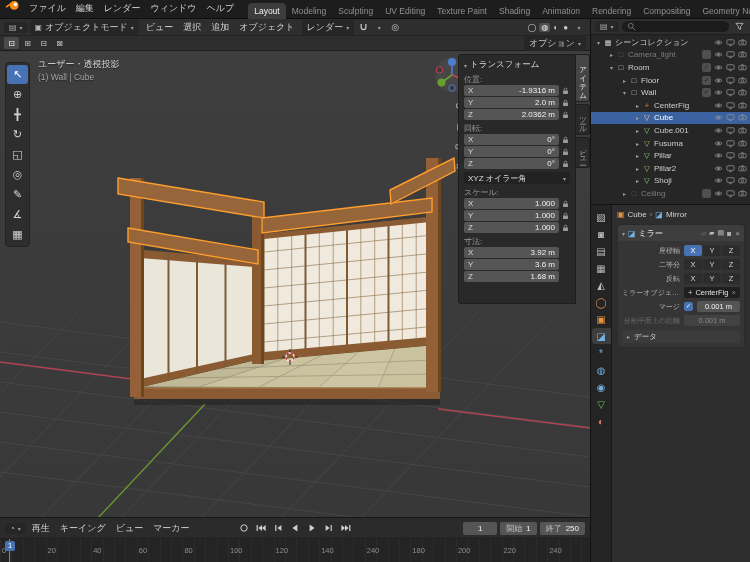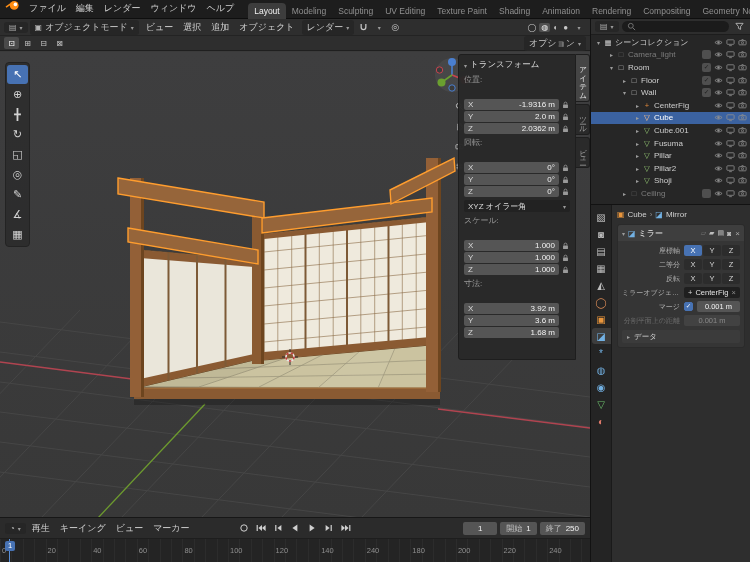--- a/index.html
+++ b/index.html
@@ -40,21 +40,21 @@
 .tool-btn.active{background:#4772b3;color:#fff;}
 .gizmo{position:absolute;right:118px;top:2px;width:40px;height:40px;}
 .nav-stack{position:absolute;right:124px;top:48px;display:flex;flex-direction:column;gap:8px;align-items:center;color:#c9c9c9;}
 .nav-stack .ibtn{height:12px;}
 
 
 .npanel{position:absolute;top:2px;right:14px;width:118px;background:rgba(40,40,40,.97);border:1px solid #1e1e1e;
   border-radius:3px 0 0 3px;padding:3px 5px 20px;}
 .np-title{display:flex;align-items:center;gap:3px;color:#dedede;margin:1px 0 3px;font-size:8.5px;}
 .tri{font-size:6px;color:#9a9a9a;}
-.np-label{color:#9c9c9c;margin:3px 0 14px;font-size:8px;}
+.np-label{color:#9c9c9c;margin:3px 0 0;font-size:8px;}
 .np-row{display:flex;align-items:center;gap:3px;margin-bottom:1px;}
 .np-field{flex:1;display:flex;justify-content:space-between;align-items:center;background:#555;border-radius:2px;padding:0 4px;height:11px;color:#f2f2f2;font-size:8px;}
 .np-field .ax{color:#d8d8d8;}
 .lock{width:8px;display:inline-flex;color:#9a9a9a;}
 .np-dd{width:100%;display:flex;justify-content:space-between;align-items:center;background:#222;border-radius:2px;height:12px;padding:0 4px;margin:3px 0;color:#dcdcdc;font-size:8px;}
 .npanel-tabs{position:absolute;top:2px;right:0;width:14px;display:flex;flex-direction:column;gap:2px;}
 .np-tab{writing-mode:vertical-rl;font-size:7.5px;color:#9f9f9f;background:#2a2a2a;border:1px solid #1e1e1e;border-left:none;
   padding:6px 0;border-radius:0 3px 3px 0;text-align:center;}
 .np-tab.active{background:#454545;color:#eaeaea;}
 
@@ -318,20 +318,24 @@
         <g>
           <circle cx="290" cy="305" r="4" fill="none" stroke="#e8e8e8" stroke-width="1.6"></circle>
           <circle cx="290" cy="305" r="4" fill="none" stroke="#c23a3a" stroke-width="1.6" stroke-dasharray="2.4 2.4"></circle>
           <line x1="290" y1="297" x2="290" y2="300" stroke="#2a2a2a" stroke-width="1"></line>
           <line x1="290" y1="310" x2="290" y2="313" stroke="#2a2a2a" stroke-width="1"></line>
           <line x1="282" y1="305" x2="285" y2="305" stroke="#2a2a2a" stroke-width="1"></line>
           <line x1="295" y1="305" x2="298" y2="305" stroke="#2a2a2a" stroke-width="1"></line>
         </g>
       </svg>
 
+      <div class="vp-info">
+        <div>ユーザー・透視投影</div>
+        <div class="sub">(1) Wall | Cube</div>
+      </div>
 
       <div class="vp-toolbar">
 
       <button class="tool-btn active">↖</button>
           <button class="tool-btn">⊕</button>
           <button class="tool-btn">╋</button>
           <button class="tool-btn">↻</button>
           <button class="tool-btn">◱</button>
           <button class="tool-btn">◎</button>
           <button class="tool-btn">✎</button>

